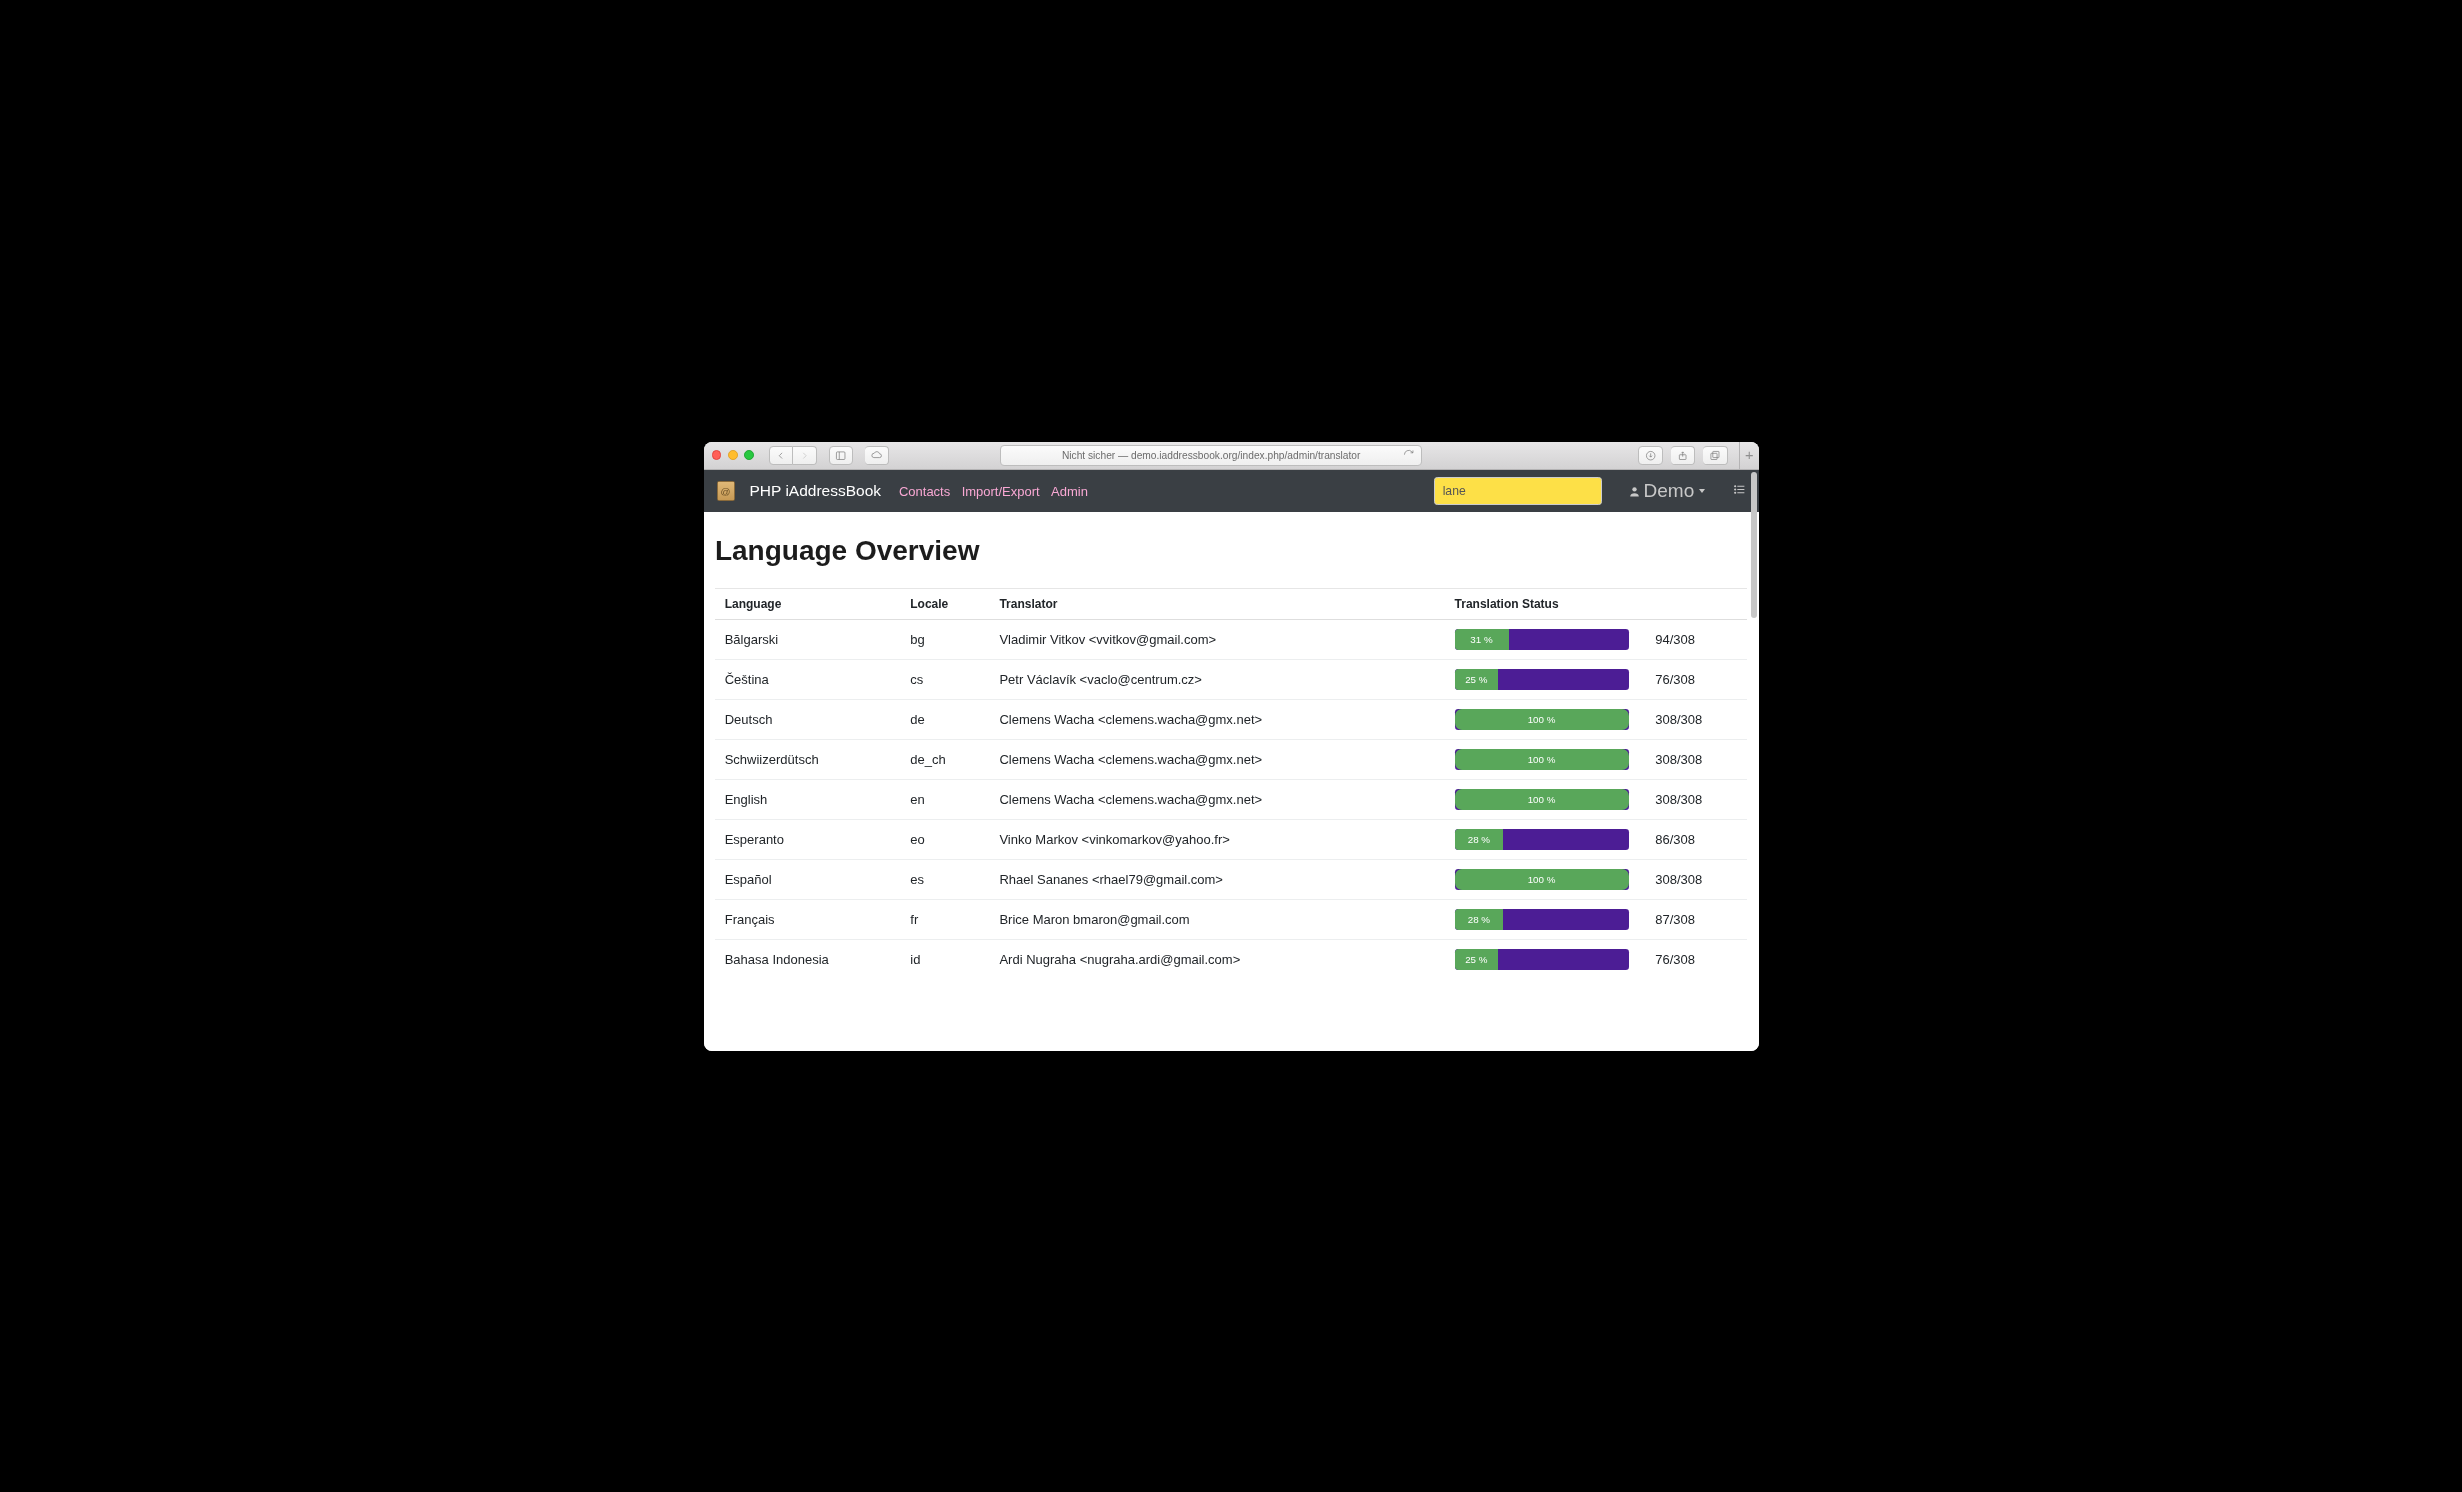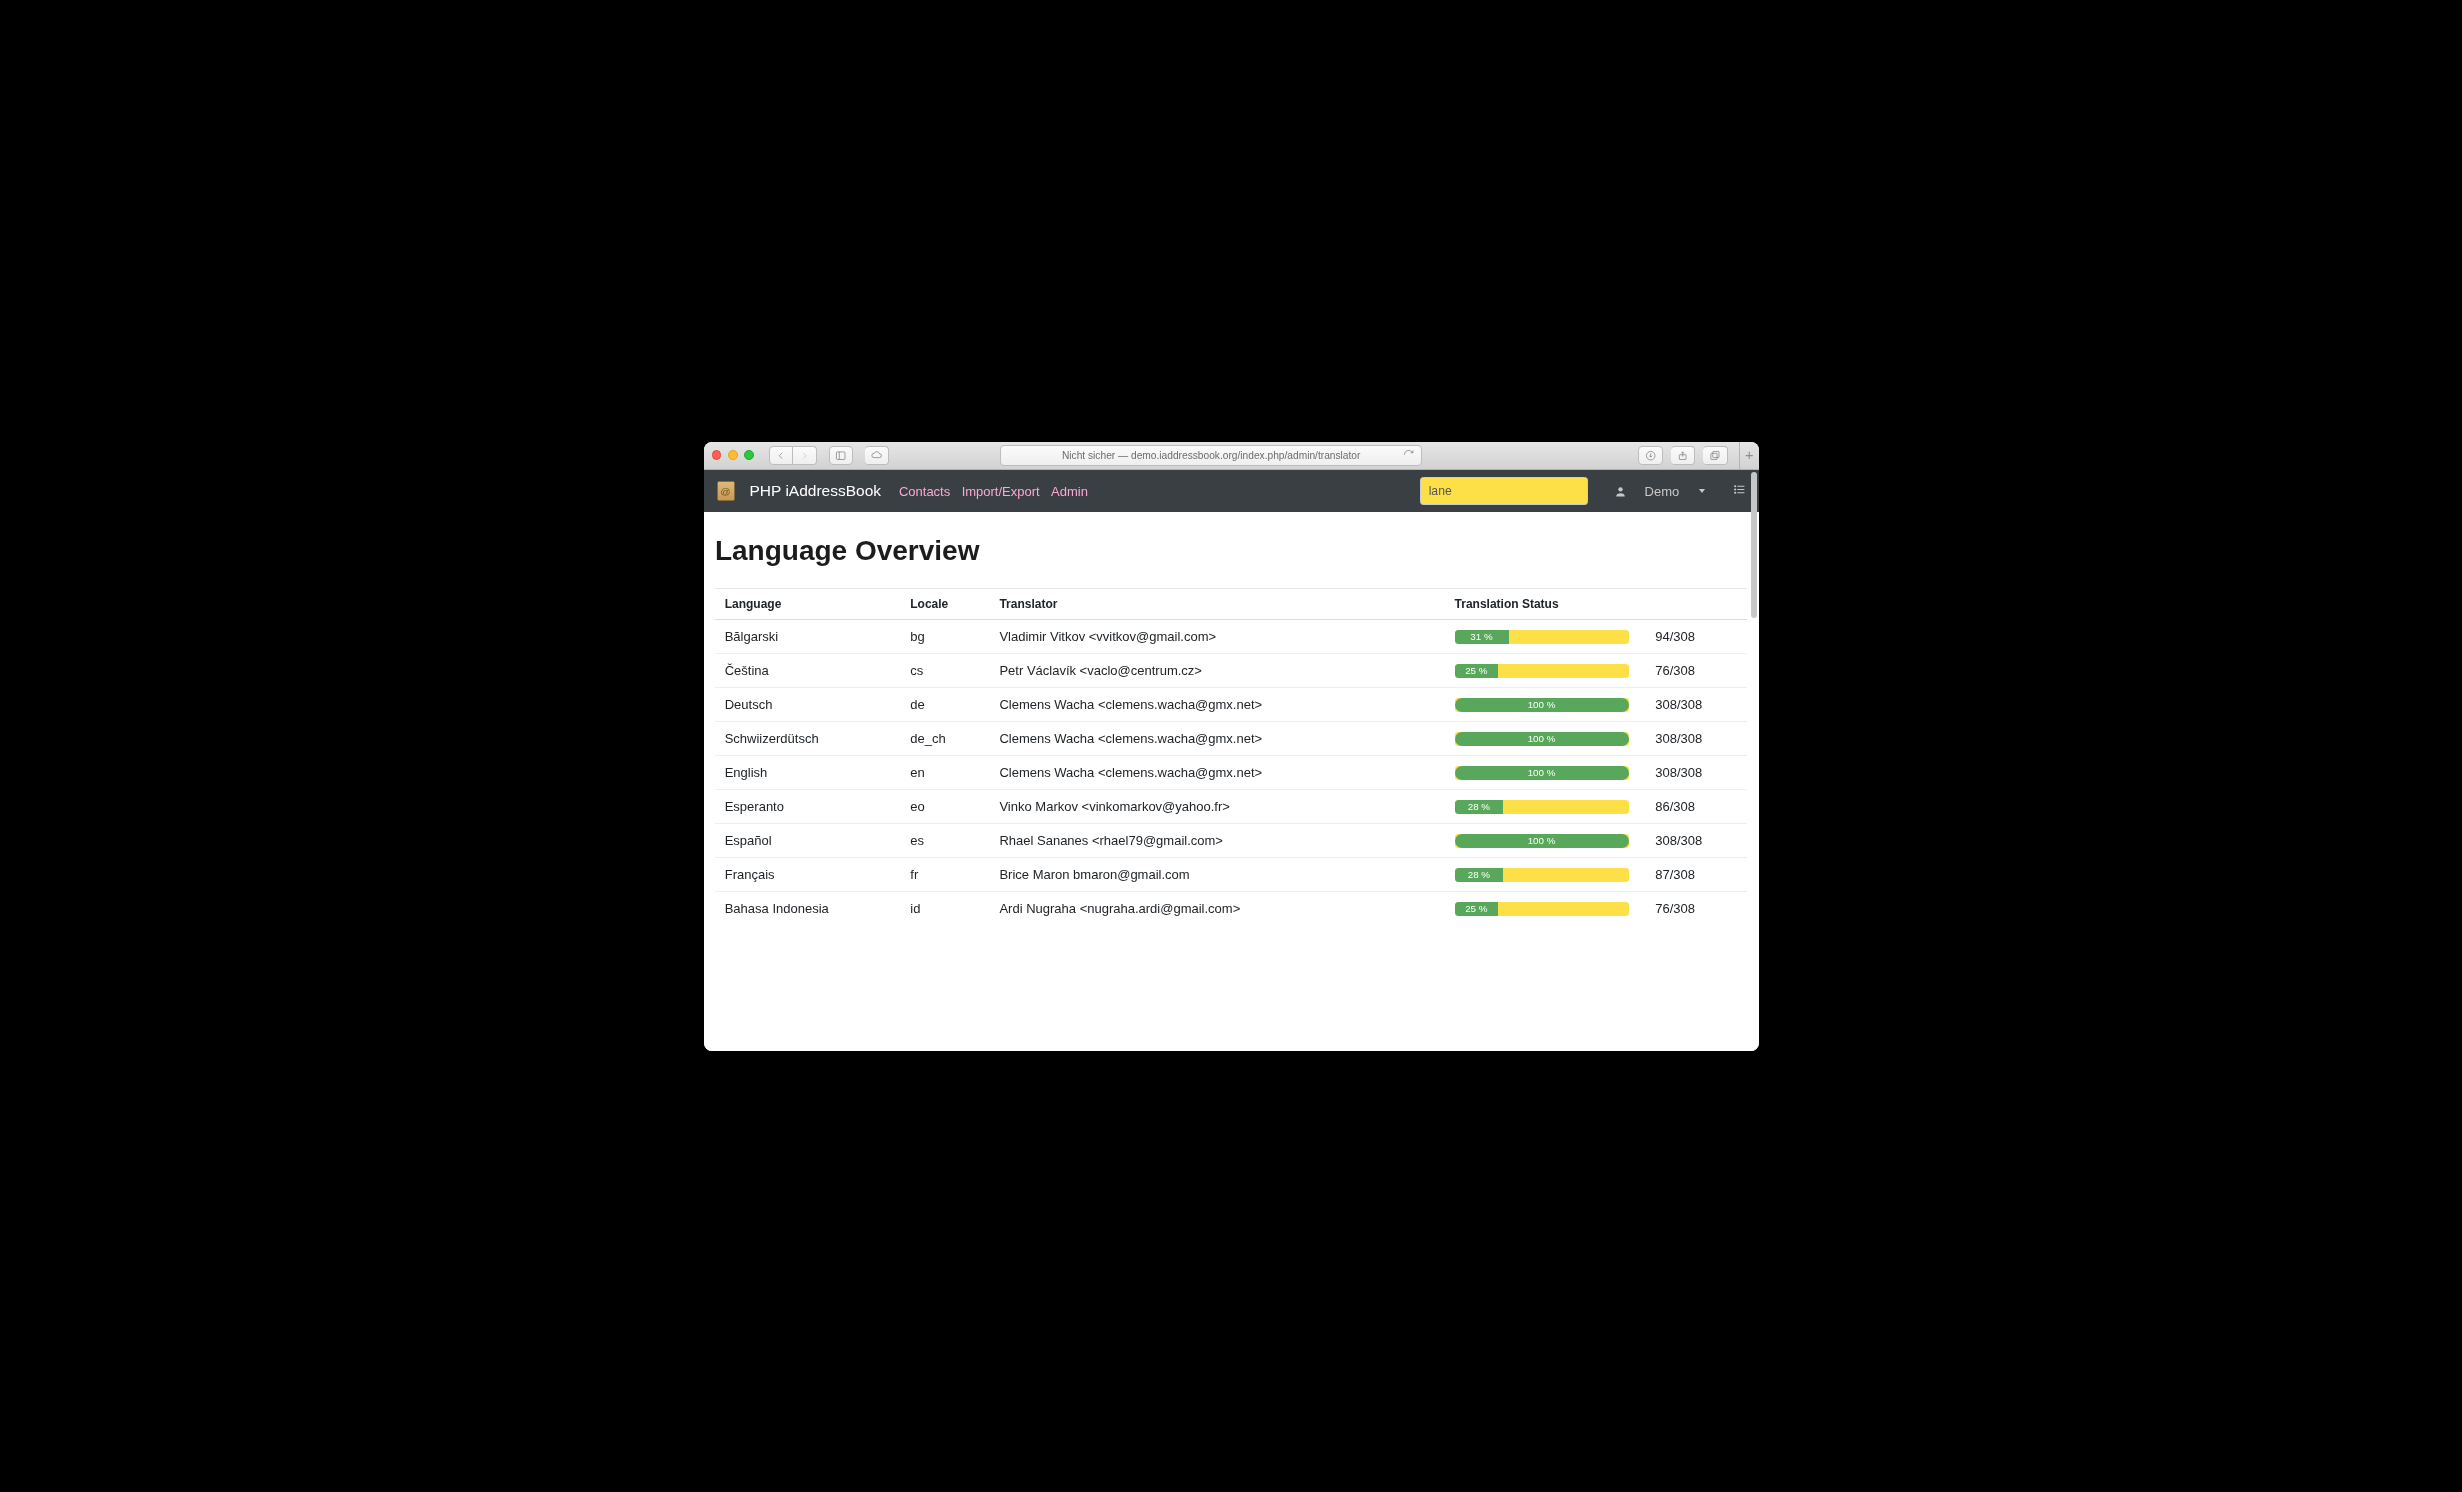--- a/index.html
+++ b/index.html
@@ -130,22 +130,22 @@
     background:#fde047;
     border:0.8px solid #ccc;
     border-radius:3.3px;
     padding:0 8.1px;
     font-size:12.2px;
     color:#555;
     outline:none;
   }
 
   .user-menu {
-    display:flex; align-items:center; gap:18px;
-    color:#c8c8c8; margin-left:14.6px; font-size:13px;
+    display:flex; align-items:center; gap:3px;
+    color:#c8c8c8; margin-left:14.6px; font-size:19px;
     cursor:pointer;
   }
   .caret {
     width:0;height:0;
     border-left:3.3px solid transparent;
     border-right:3.3px solid transparent;
     border-top:4.1px solid #c8c8c8;
     margin-left:1.6px;
   }
 
@@ -184,22 +184,22 @@
     white-space: nowrap;
   }
   .col-lang   { width: 179px; }
   .col-locale { width: 86px; }
   .col-trans  { width: 439px; }
   .col-status { width: 192px; }
   .col-count  { width: 98px; }
 
   .progress {
     width: 174px;
-    height: 14px;
-    background:#fde047;
+    height: 21px;
+    background:#4c1d95;
     border-radius: 3.3px;
     overflow:hidden;
     position:relative;
   }
   .progress-bar {
     height:100%;
     background:#59a75a;
     color:#fff;
     font-size:9.8px;
     display:flex;

